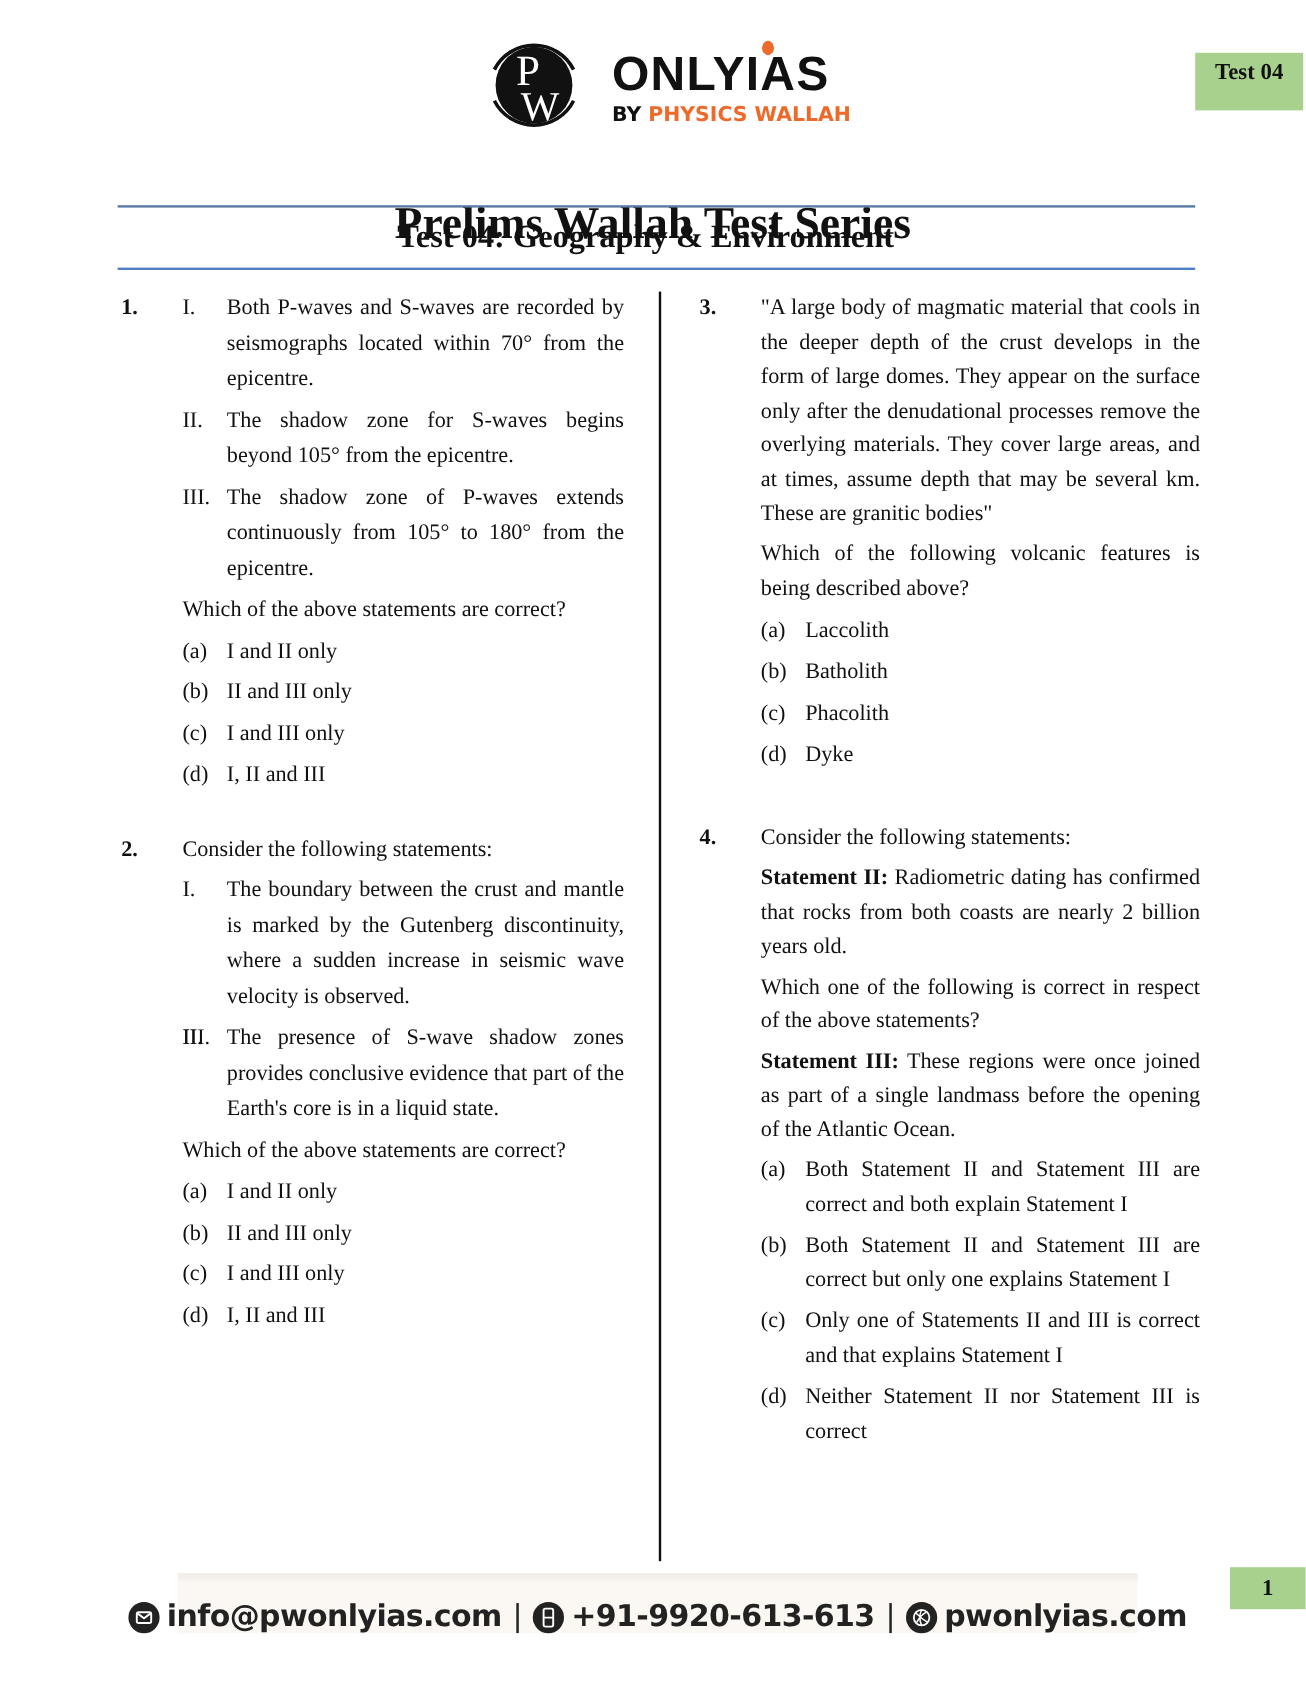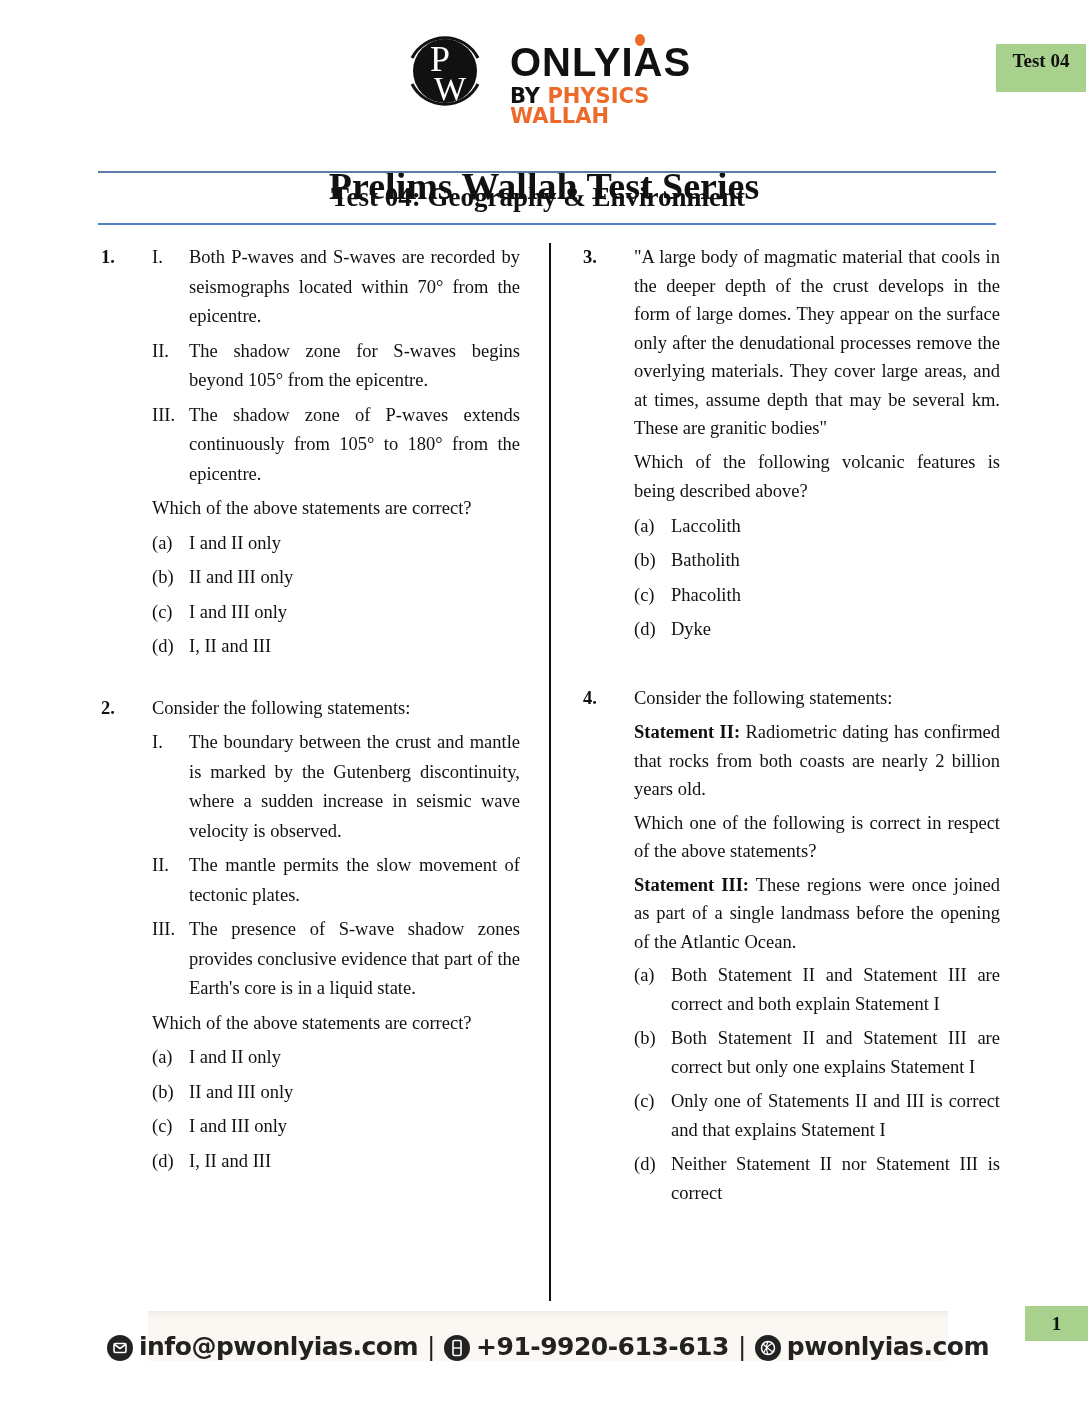--- a/index.html
+++ b/index.html
@@ -7,21 +7,21 @@
          font-family: "Liberation Serif", "DejaVu Serif", serif; color: #111; }
 
   
   .logo { position: absolute; left: 402px; top: 28px; width: 310px; height: 90px; }
   .pw-badge { position: absolute; left: 0; top: 0; width: 86px; height: 86px; }
   .brand { position: absolute; left: 108px; top: 12px; }
   .brand-name { font-family: Liberation Sans, sans-serif; font-weight: bold; font-size: 40px;
                 letter-spacing: 1px; color: #111; line-height: 44px; position: relative; }
   .brand-name .i-dot { position: absolute; left: 125px; top: -6px; width: 10px; height: 12px;
                        background: #ee6a2a; border-radius: 50%; }
-  .brand-sub { font-family: "DejaVu Sans", sans-serif; font-weight: bold; font-size: 21px;
+  .brand-sub { font-family: "DejaVu Sans", sans-serif; font-weight: bold; font-size: 17px;
                line-height: 20px; color: #111; margin-top: 2px; }
   .brand-sub .accent { color: #ee6a2a; }
 
   .test-tag { position: absolute; left: 996px; top: 44px; width: 90px; height: 48px;
               background: #a9d18e; text-align: center; line-height: 34px;
               font-weight: bold; font-size: 19px; }
   .page-tag { position: absolute; left: 1025px; top: 1306px; width: 63px; height: 35px;
               background: #a9d18e; text-align: center; line-height: 35px;
               font-weight: bold; font-size: 19px; }
 
@@ -101,21 +101,21 @@
     <div class="opt"><span class="opt-label">(c)</span><span>I and III only</span></div>
     <div class="opt"><span class="opt-label">(d)</span><span>I, II and III</span></div>
   </div>
 
   <div class="gap" style="height:27px;"></div>
 
   <div class="q">
     <span class="q-num">2.</span>
     <p class="para">Consider the following statements:</p>
     <div class="stmt"><span class="stmt-num">I.</span><span>The boundary between the crust and mantle is marked by the Gutenberg discontinuity, where a sudden increase in seismic wave velocity is observed.</span></div>
-    <div class="stmt"><span class="stmt-num">II.</span><span>The mantle permits the slow movement of tectonic plates.</span></div>
+    <div class="stmt"><span class="stmt-num">II.</span></div>
     <div class="stmt"><span class="stmt-num">III.</span><span>The presence of S-wave shadow zones provides conclusive evidence that part of the Earth's core is in a liquid state.</span></div>
     <p class="para">Which of the above statements are correct?</p>
     <div class="opt"><span class="opt-label">(a)</span><span>I and II only</span></div>
     <div class="opt"><span class="opt-label">(b)</span><span>II and III only</span></div>
     <div class="opt"><span class="opt-label">(c)</span><span>I and III only</span></div>
     <div class="opt"><span class="opt-label">(d)</span><span>I, II and III</span></div>
   </div>
 </div>
 
 <div class="col col-right">

